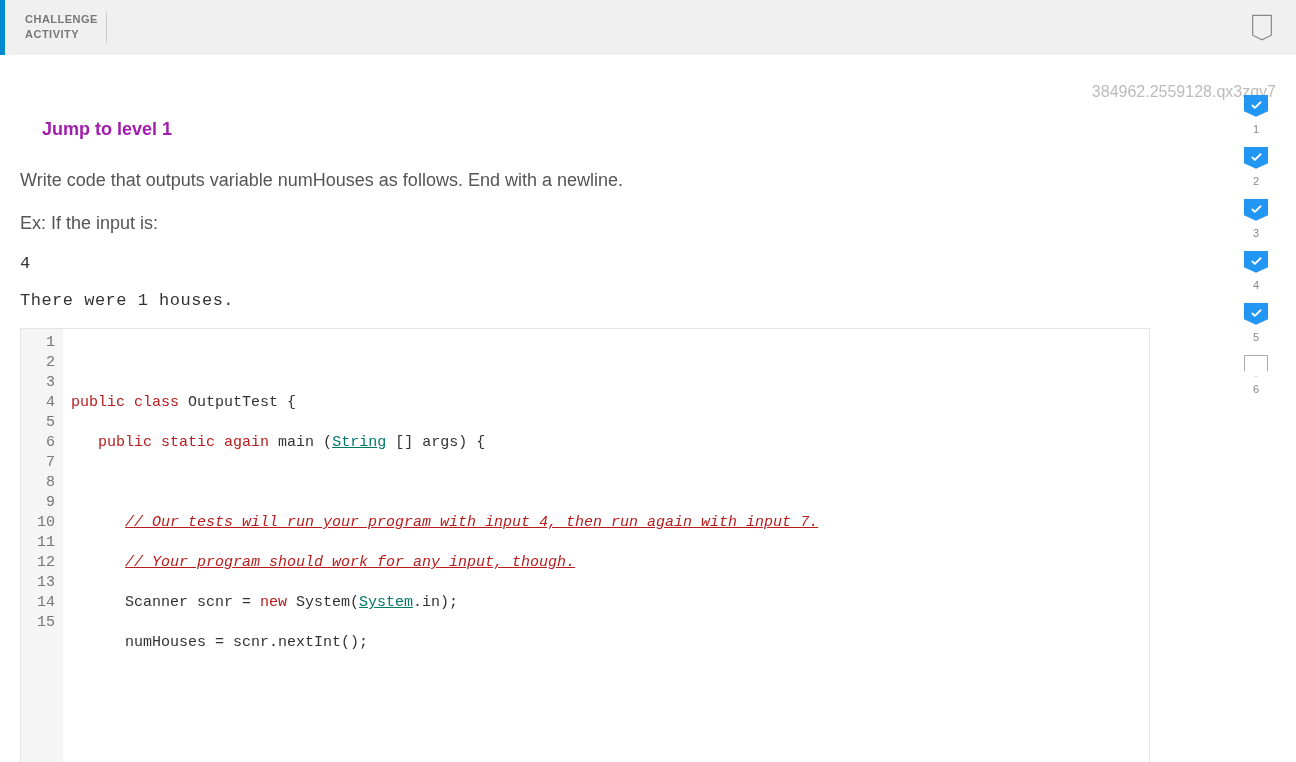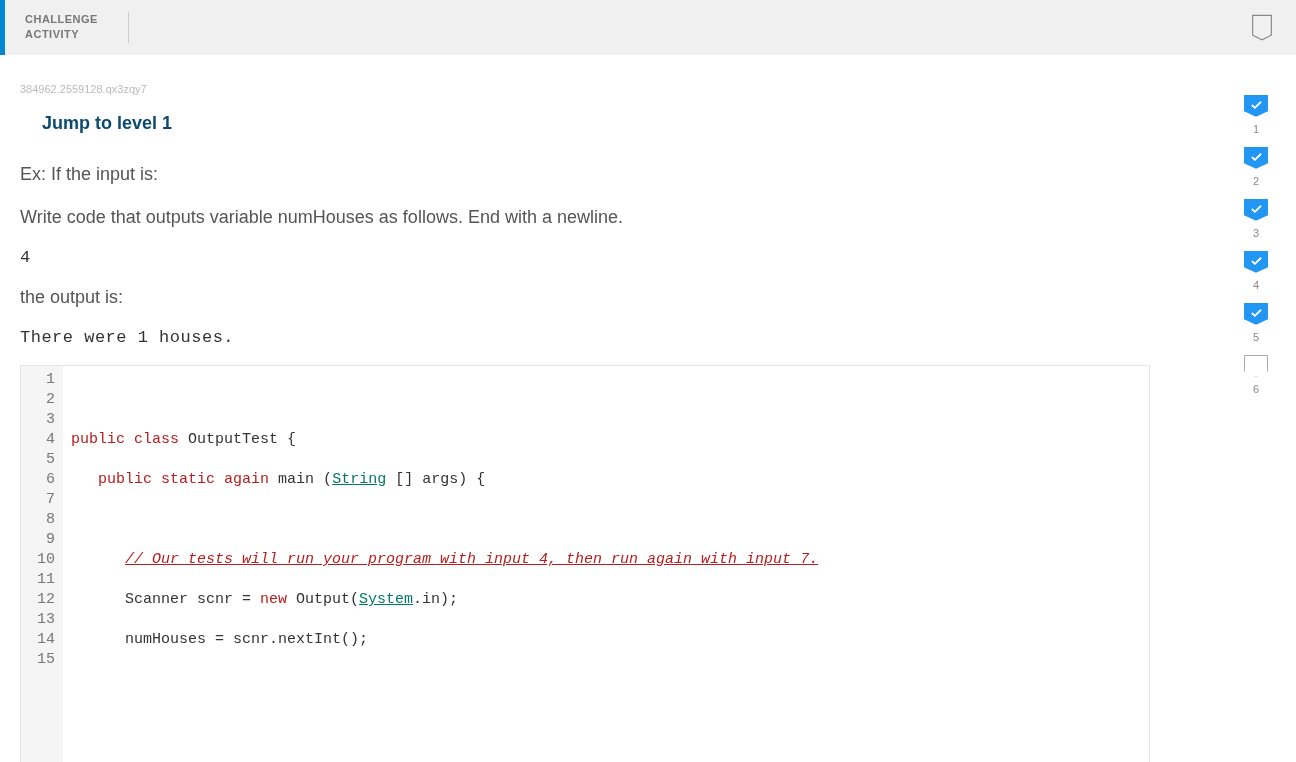--- a/index.html
+++ b/index.html
@@ -21,21 +21,21 @@
     border-left: 5px solid #0288d1;
     margin: 0 -20px 0 -20px;
     padding: 12px 20px;
     position: relative;
   }
   .header-label-block {
     font-size: 11px;
     font-weight: 600;
     color: #777;
     letter-spacing: 0.5px;
-    padding-right: 30px;
+    padding-right: 8px;
     border-right: 1px solid #ccc;
     line-height: 1.4;
   }
   .header-title {
     font-size: 20px;
     font-weight: 300;
     color: #555;
     padding-left: 20px;
   }
   .bookmark-icon {
@@ -45,28 +45,29 @@
     transform: translateY(-50%);
     width: 28px;
     height: 28px;
   }
   .bookmark-icon svg { width: 28px; height: 28px; display: block; }
   .content {
     position: relative;
     padding: 20px 0 0 0;
   }
   .tracking-id {
-    font-size: 11px;
+    font-size: 16px;
     color: #bbb;
     margin: 8px 0 18px 0;
+    text-align: right;
   }
   .jump-link {
     font-size: 18px;
     font-weight: 700;
-    color: #0c4a6e;
+    color: #a21caf;
     margin: 0 0 28px 22px;
     cursor: pointer;
     display: inline-block;
   }
   .prompt-text {
     font-size: 18px;
     font-weight: 300;
     color: #555;
     margin-bottom: 18px;
     line-height: 1.4;
@@ -190,24 +191,23 @@
           </svg>
         </div>
       <div class="level-num">5</div>
       <div class="level-badge pending"></div>
       <div class="level-num">6</div>
     </div>
 
     <div class="content-main">
       <div class="jump-link">Jump to level 1</div>
 
+      <div class="prompt-text">Write code that outputs variable numHouses as follows. End with a newline.</div>
       <div class="prompt-text">Ex: If the input is:</div>
-      <div class="prompt-text">Write code that outputs variable numHouses as follows. End with a newline.</div>
       <div class="mono">4</div>
-      <div class="prompt-text">the output is:</div>
       <div class="mono">There were 1 houses.</div>
 
       <div class="editor-wrap">
         <div class="gutter">
           <div>1</div>
           <div>2</div>
           <div>3</div>
           <div>4</div>
           <div>5</div>
           <div>6</div>
@@ -220,21 +220,22 @@
           <div>13</div>
           <div>14</div>
           <div>15</div>
         </div>
         <div class="code-area">
 <div class="code-line"></div>
 <div class="code-line"><span class="kw">public</span> <span class="kw">class</span><span> OutputTest </span><span>{</span></div>
 <div class="code-line">   <span class="kw">public</span> <span class="kw">static</span> <span class="kw">again</span><span> main </span><span>(</span><span class="type">String</span><span> [] args) {</span></div>
 <div class="code-line"></div>
 <div class="code-line">      <span class="cm">// Our tests will run your program with input 4, then run again with input 7.</span></div>
-<div class="code-line">      <span>Scanner scnr = </span><span class="kw">new</span><span> Output(</span><span class="type">System</span><span>.in);</span></div>
+<div class="code-line">      <span class="cm">// Your program should work for any input, though.</span></div>
+<div class="code-line">      <span>Scanner scnr = </span><span class="kw">new</span><span> System(</span><span class="type">System</span><span>.in);</span></div>
 <div class="code-line">      <span>numHouses = scnr.nextInt();</span></div>
 
 
 
 
 
         </div>
       </div>
     </div>
   </div>

